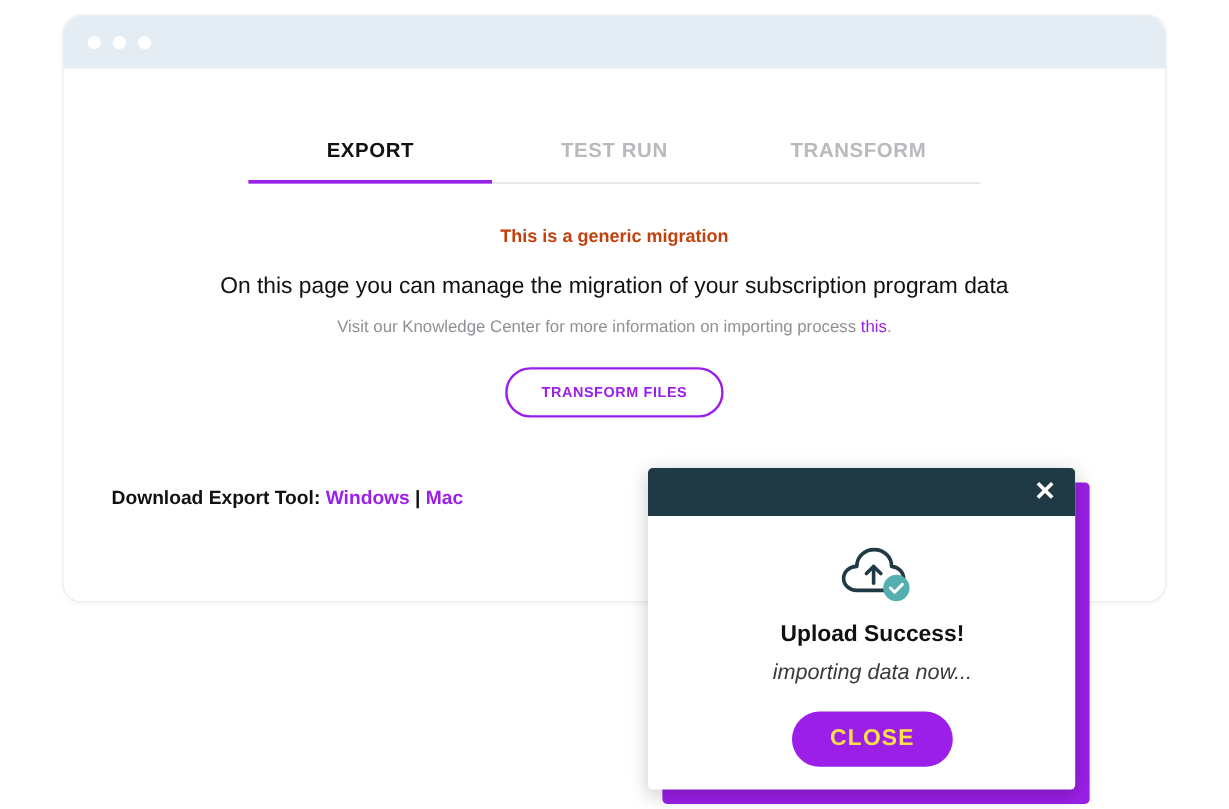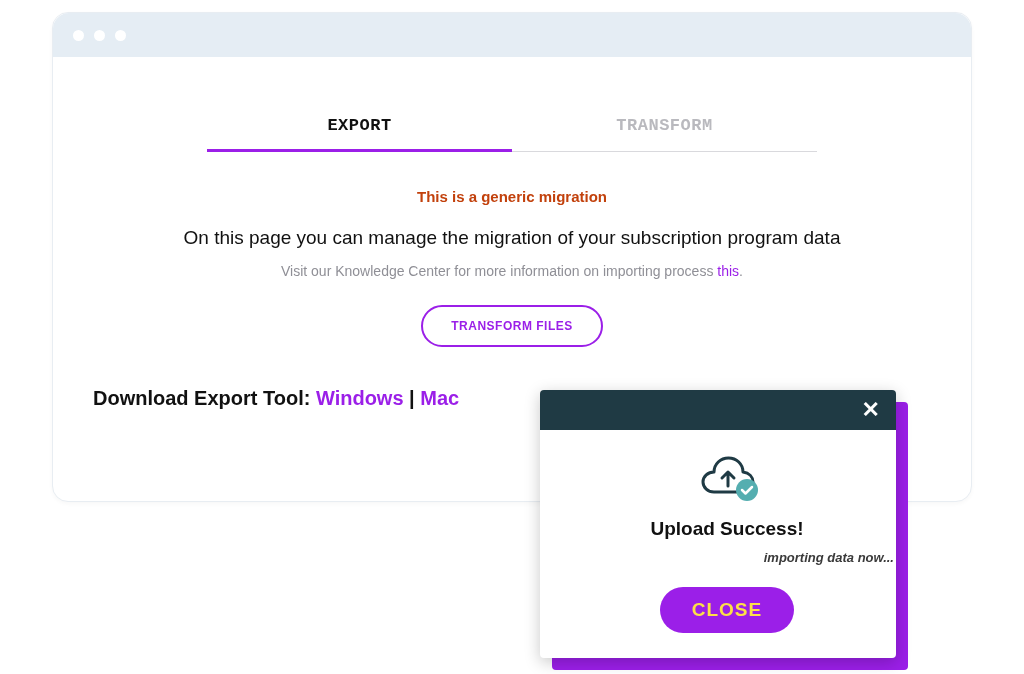--- a/index.html
+++ b/index.html
@@ -39,21 +39,20 @@
     }
     .browser-body {
       padding: 40px 40px 30px 40px;
     }
     .tabs {
       display: flex;
       justify-content: center;
       border-bottom: 1px solid #d9d9dd;
       width: 610px;
       margin: 0 auto 36px auto;
-      font-family: Liberation Mono, monospace;
     }
     .tab {
       flex: 1;
       text-align: center;
       padding: 18px 10px 14px 10px;
       font-size: 17px;
       font-weight: 700;
       letter-spacing: 0.5px;
       color: #b9b9be;
       cursor: pointer;
@@ -89,23 +88,23 @@
       color: #9b1fe8;
       background: #fff;
       font-size: 12px;
       font-weight: 700;
       letter-spacing: 0.5px;
       padding: 12px 28px;
       border-radius: 999px;
       cursor: pointer;
     }
     .download-row {
-      margin-top: 40px;
+      margin-top: 59px;
       text-align: left;
-      font-size: 20px;
+      font-size: 16px;
       font-weight: 700;
       color: #111;
     }
     .download-row a {
       color: #9b1fe8;
       text-decoration: none;
       font-weight: 700;
     }
     .download-row .sep {
       color: #111;
@@ -159,26 +158,25 @@
       margin-bottom: 16px;
     }
     .upload-icon { position: relative; width: 68px; height: 50px; }
     .modal-title {
       font-size: 19px;
       font-weight: 800;
       color: #111;
       margin-bottom: 10px;
     }
     .modal-sub {
-      font-size: 13px;
+      font-size: 18px;
       font-style: italic;
-      font-weight: 700;
+      font-weight: 400;
       color: #3a3a3a;
       margin-bottom: 22px;
-      text-align: right;
     }
     .modal-btn {
       display: inline-block;
       background: #9b1fe8;
       color: #fde047;
       font-size: 19px;
       font-weight: 700;
       letter-spacing: 1px;
       padding: 12px 32px;
       border: none;
@@ -192,20 +190,21 @@
 <div class="browser-window">
   <div class="browser-chrome">
     <div class="chrome-dot"></div>
     <div class="chrome-dot"></div>
     <div class="chrome-dot"></div>
   </div>
   <div class="browser-body">
 
     <div class="tabs">
       <div class="tab active">EXPORT</div>
+      <div class="tab">TEST RUN</div>
       <div class="tab">TRANSFORM</div>
     </div>
 
     <div class="content">
       <div class="title">This is a generic migration</div>
       <div class="subtitle">On this page you can manage the migration of your subscription program data</div>
       <div class="help-text">
         <span>Visit our Knowledge Center for more information on importing process </span><a href="#">this</a><span>.</span>
       </div>
       <button class="transform-btn">TRANSFORM FILES</button>

